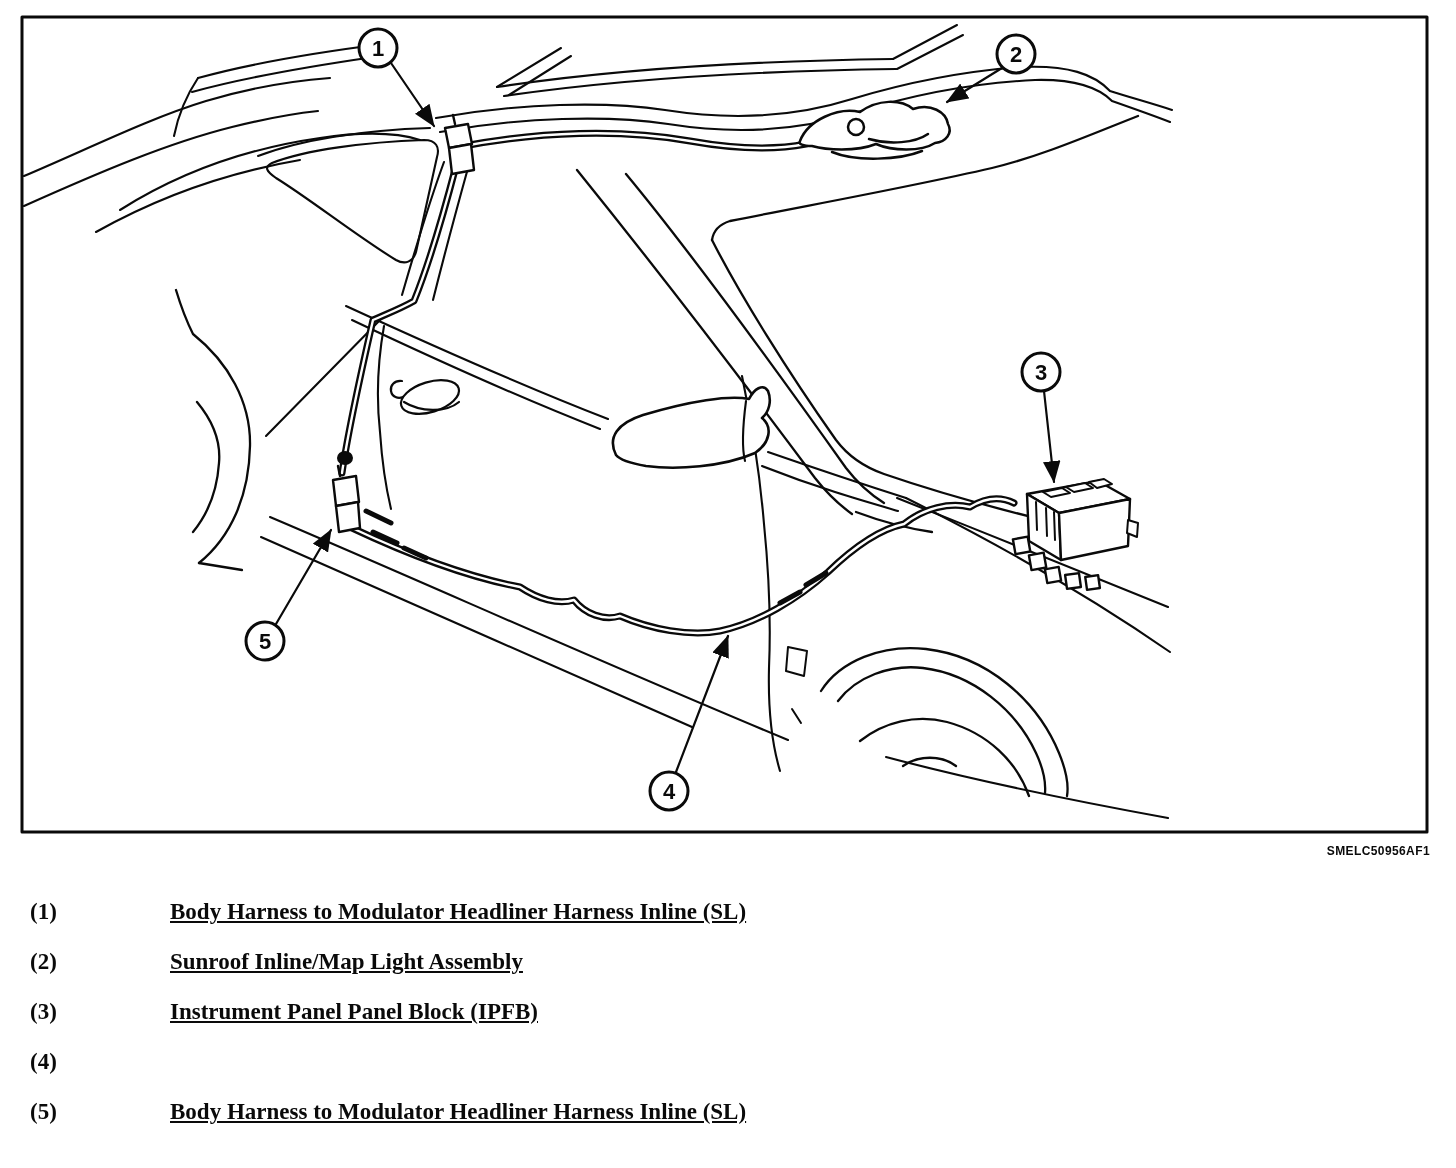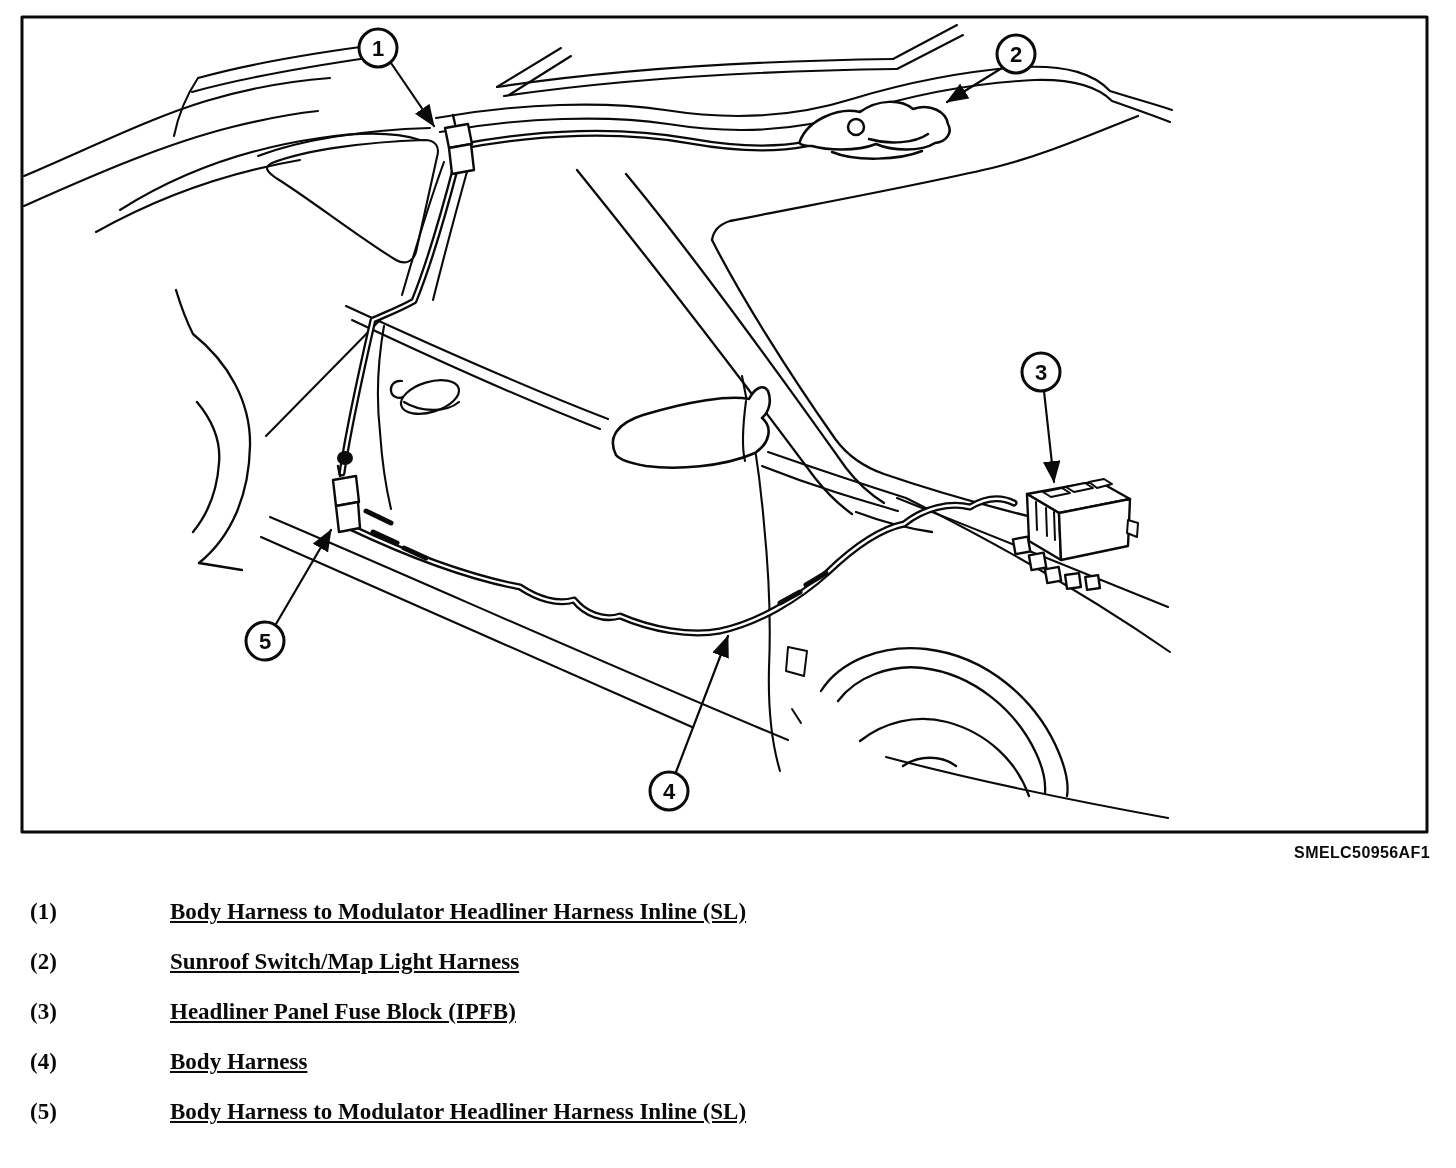--- a/index.html
+++ b/index.html
@@ -1,20 +1,20 @@
 <!DOCTYPE html>
 <html><head>
 <meta charset="utf-8">
 <style>
   html,body{margin:0;padding:0;background:#fff;}
   .page{position:relative;width:1456px;height:1168px;background:#fff;overflow:hidden;
         font-family:"Liberation Serif",serif;color:#0a0a0a;}
   .art-svg{position:absolute;left:0;top:0;width:1456px;height:1168px;}
   .figcode{position:absolute;top:844px;left:1000px;width:430px;text-align:right;
-           font-family:"Liberation Sans",sans-serif;font-weight:bold;font-size:16px;
+           font-family:"Liberation Sans",sans-serif;font-weight:bold;font-size:12px;
            letter-spacing:0.4px;color:#0a0a0a;}
   .legend{position:absolute;top:897px;left:30px;width:1400px;}
   .legend-row{display:flex;align-items:flex-start;margin-bottom:21px;
               font-size:23px;line-height:29px;font-weight:bold;}
   .legend-idx{flex:0 0 140px;}
   .legend-text{flex:1 1 auto;text-decoration:underline;}
   svg text.co-num{font-family:"Liberation Sans",sans-serif;font-weight:bold;font-size:22px;}
 </style>
 </head>
 <body>
@@ -198,29 +198,28 @@
 
   <div class="figcode">SMELC50956AF1</div>
 
   <div class="legend">
     <div class="legend-row">
       <span class="legend-idx">(1)</span>
       <span class="legend-text">Body Harness to Modulator Headliner Harness Inline (SL)</span>
     </div>
     <div class="legend-row">
       <span class="legend-idx">(2)</span>
-      <span class="legend-text">Sunroof Switch/Map Light Harness</span>
+      <span class="legend-text">Sunroof Inline/Map Light Assembly</span>
     </div>
     <div class="legend-row">
       <span class="legend-idx">(3)</span>
-      <span class="legend-text">Headliner Panel Fuse Block (IPFB)</span>
+      <span class="legend-text">Instrument Panel Panel Block (IPFB)</span>
     </div>
     <div class="legend-row">
       <span class="legend-idx">(4)</span>
-      <span class="legend-text">Body Harness</span>
     </div>
     <div class="legend-row">
       <span class="legend-idx">(5)</span>
       <span class="legend-text">Body Harness to Modulator Headliner Harness Inline (SL)</span>
     </div>
   </div>
 
 </div>
 
 </body></html>

